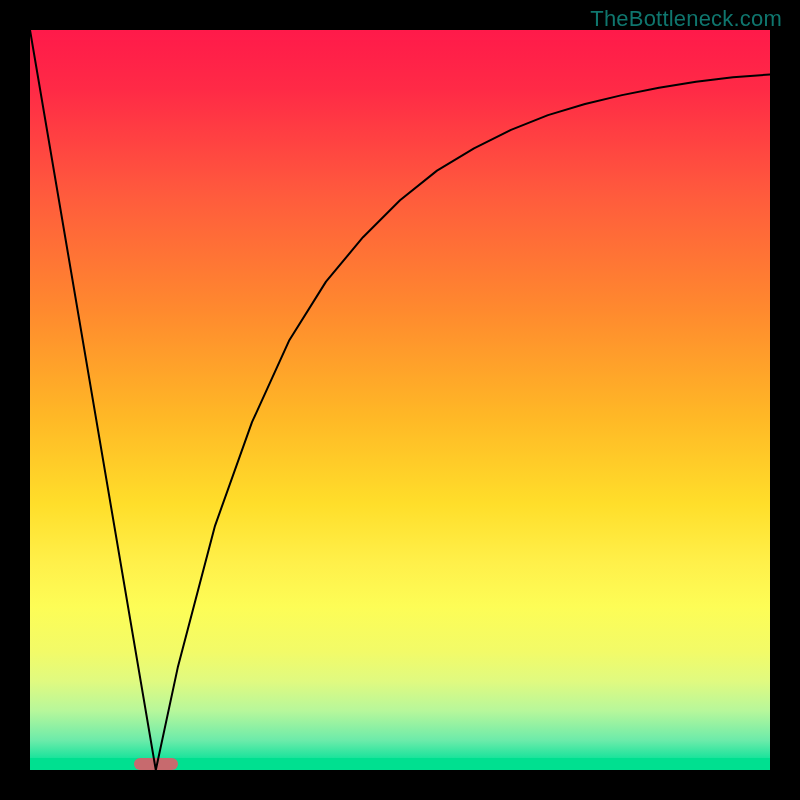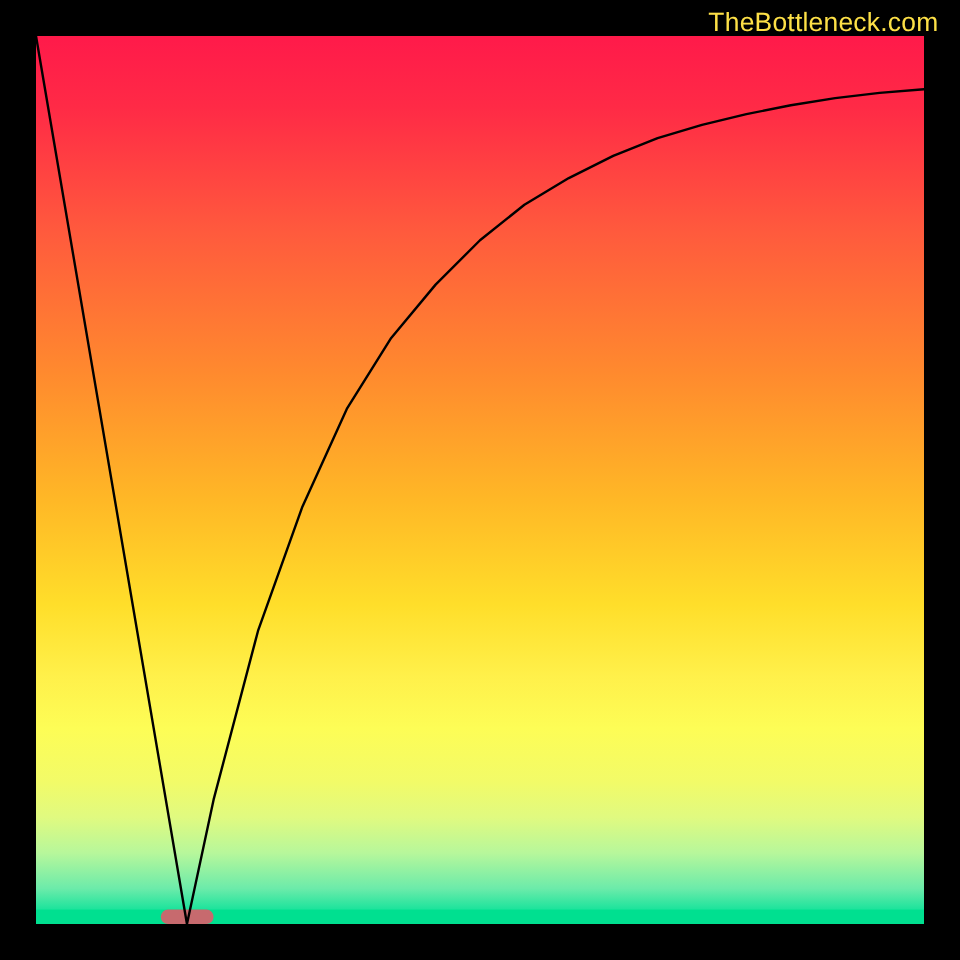--- a/index.html
+++ b/index.html
@@ -64,21 +64,21 @@
   }
   svg.curve {
     position: absolute;
     left: 0; top: 0;
     width: 100%; height: 100%;
   }
   .watermark {
     position: absolute;
     top: 6px;
     right: 18px;
-    color: #fde047;
+    color: #0f766e;
     font-size: 22px;
     letter-spacing: 0.2px;
     font-weight: 400;
   }
 </style>
 </head>
 <body>
 
 <div class="frame">
 

